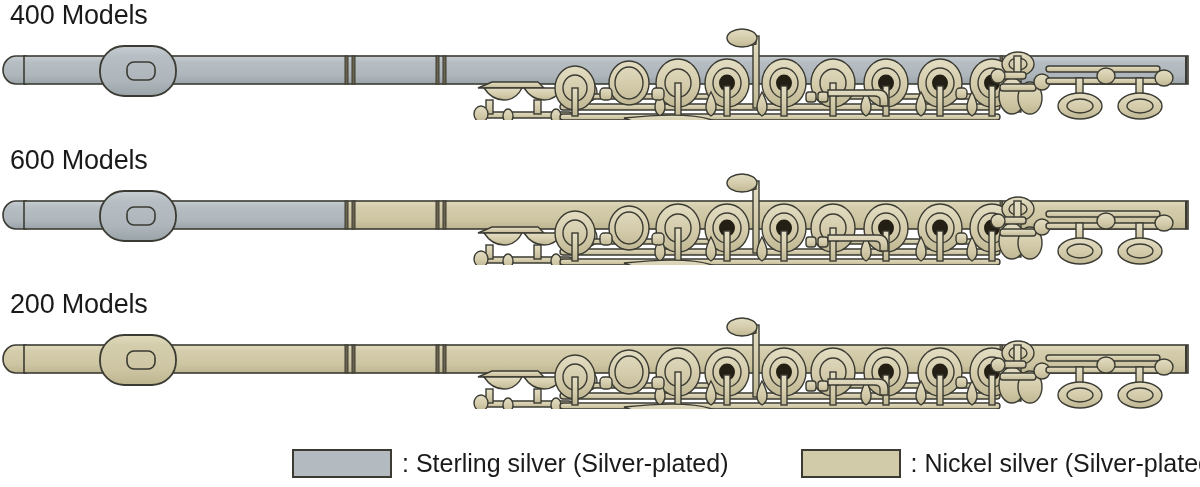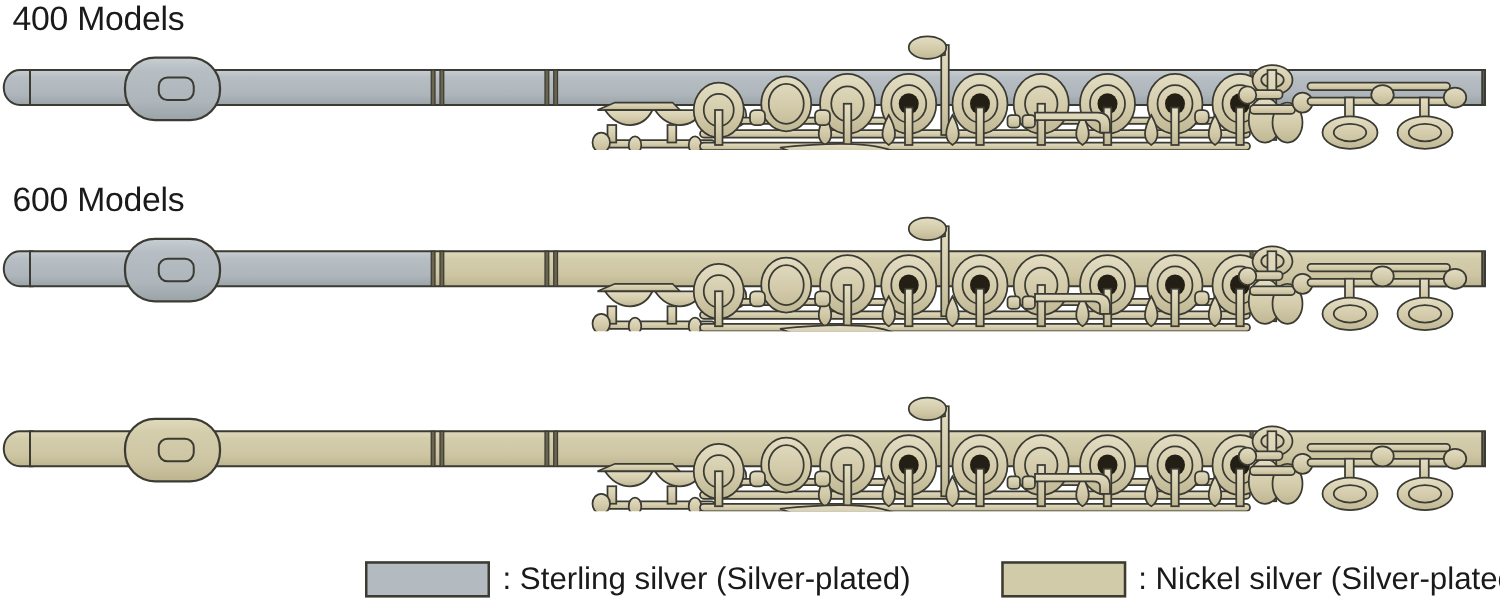--- a/index.html
+++ b/index.html
@@ -400,20 +400,21 @@
             <rect x="1136" y="52" width="7" height="24" fill="url(#g-key-300)"></rect>
             <ellipse cx="1140" cy="80" rx="22" ry="13" fill="url(#g-key-300)"></ellipse>
             <ellipse cx="1140" cy="80" rx="13" ry="7" fill="none"></ellipse>
           </g>
         </g>
       </svg>
     </div>
   </div>
 
   <div class="model-row" style="top:289px;">
+    <div class="model-label">200 Models</div>
     <div class="flute-wrap">
       <svg width="1200" height="94" viewBox="0 0 1200 94">
         <defs>
           <linearGradient id="g-nik-200" x1="0" y1="0" x2="0" y2="1">
             <stop offset="0%" stop-color="#e0dabd"></stop>
             <stop offset="22%" stop-color="#d4cdac"></stop>
             <stop offset="70%" stop-color="#cdc5a2"></stop>
             <stop offset="100%" stop-color="#bdb48f"></stop>
           </linearGradient>
           <linearGradient id="g-key-200" x1="0" y1="0" x2="0" y2="1">

